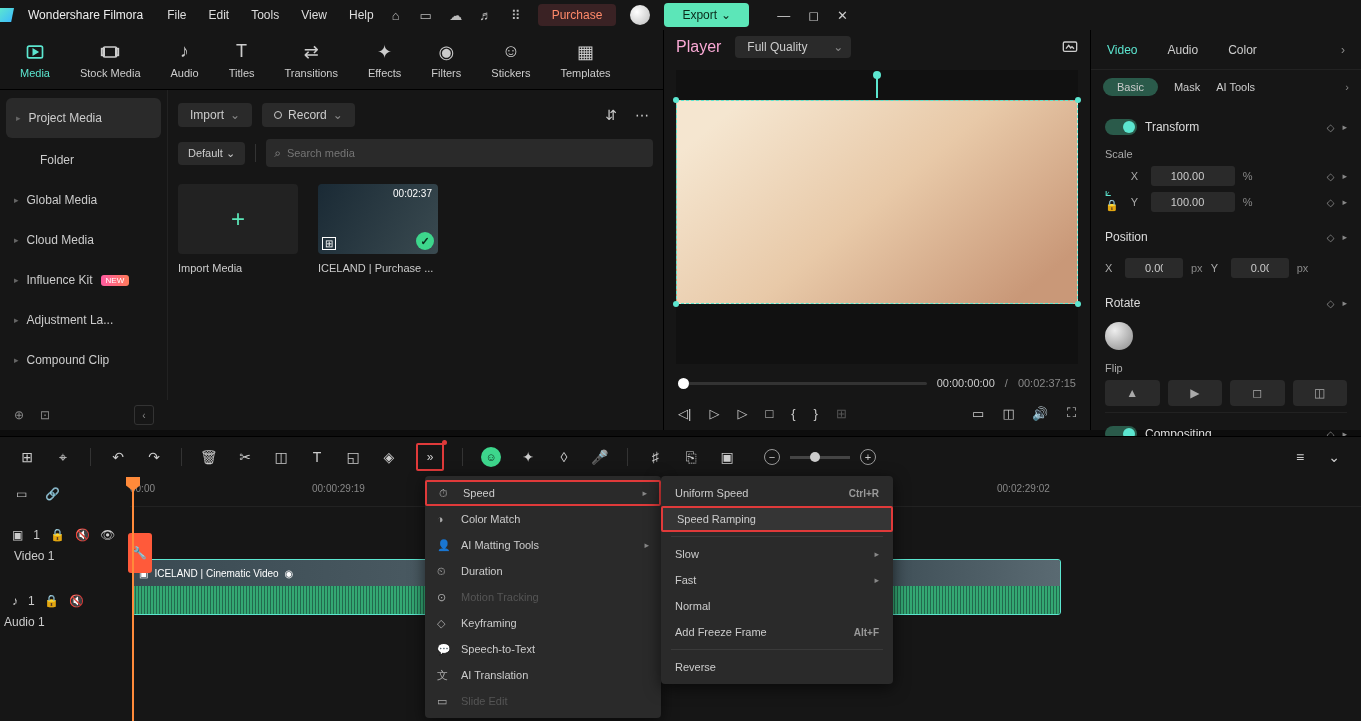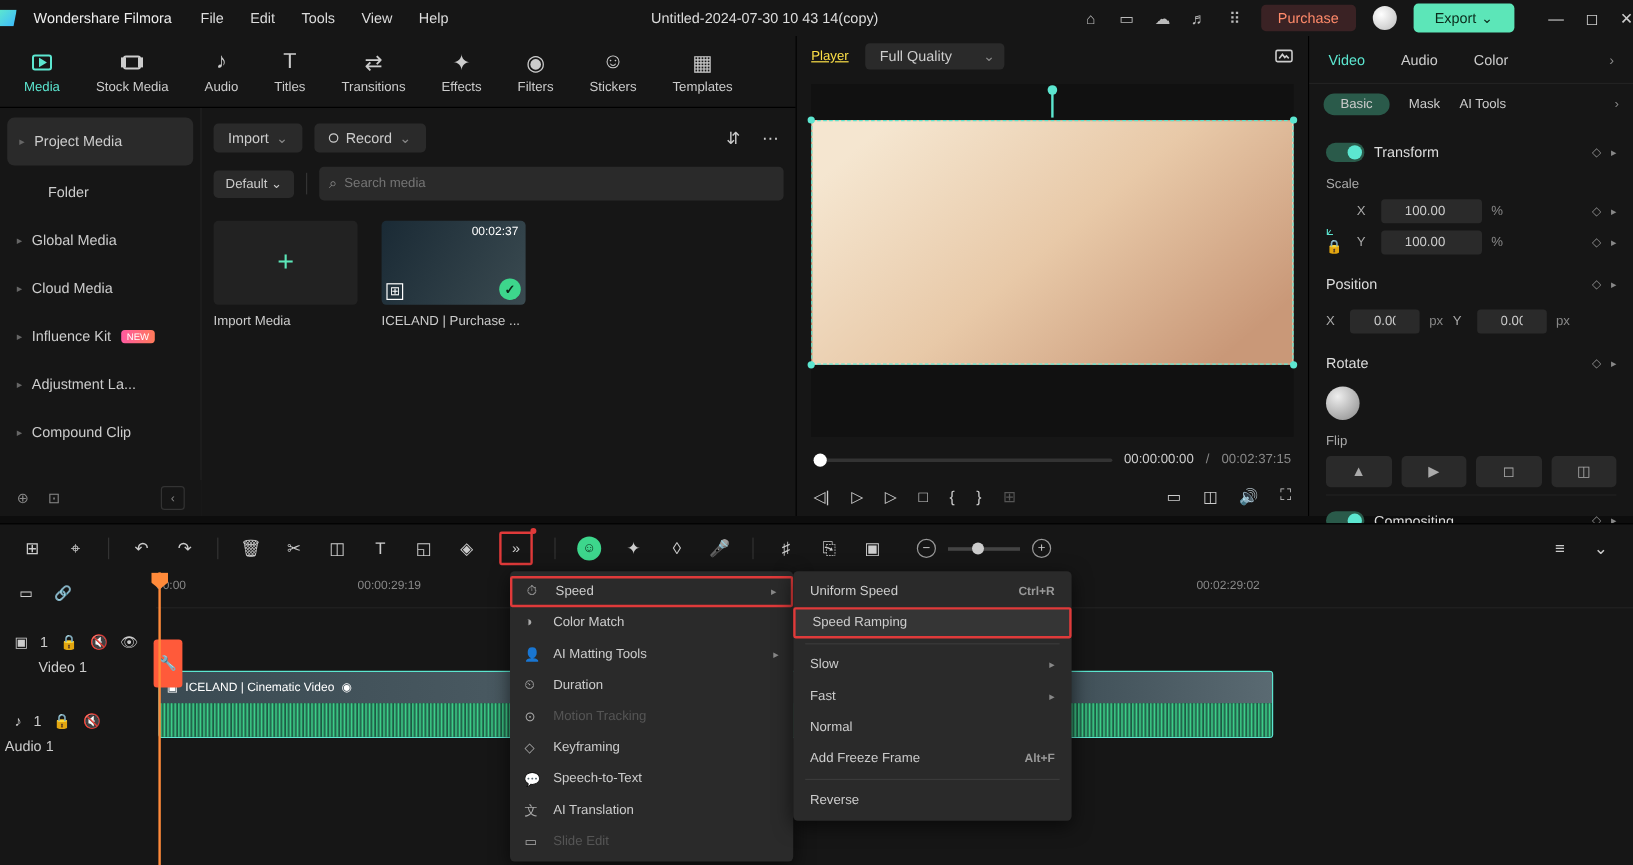--- a/index.html
+++ b/index.html
@@ -66,21 +66,21 @@
 .import-tile .lbl{ margin-top:8px; color:#ccc; font-size:11px;}
 .clip-tile{ width:120px;}
 .clip-tile .thumb{ width:120px;height:70px; background:linear-gradient(120deg,#1a2a35,#3a4a50); border-radius:4px; position:relative; overflow:hidden;}
 .clip-tile .dur{ position:absolute; top:4px; right:6px; color:#fff; font-size:10px;}
 .clip-tile .film-ico{ position:absolute; bottom:4px; left:4px; color:#fff; font-size:10px; border:1px solid #fff; padding:0 2px;}
 .clip-tile .check{ position:absolute; bottom:4px; right:4px; width:18px;height:18px;border-radius:50%;background:#3dd68c;display:flex;align-items:center;justify-content:center;color:#0a2a1a;font-size:11px;font-weight:bold;}
 .clip-tile .lbl{ margin-top:8px;color:#ccc;font-size:11px; white-space:nowrap; overflow:hidden; text-overflow:ellipsis;}
 
 
 .player-bar{ height:34px; display:flex; align-items:center; padding:0 12px; gap:14px; }
-.player-bar .pl{ color:#fde047; font-size:11px;text-decoration:underline;}
+.player-bar .pl{ color:#f9a8d4; font-size:16px;}
 .quality-dd{ background:#2a2a2a; padding:4px 44px 4px 12px; border-radius:4px; color:#ccc; font-size:12px; cursor:pointer; position:relative;}
 .quality-dd:after{content:"⌄";position:absolute;right:8px;color:#888;}
 .snap-ico{ margin-left:auto; color:#ccc; cursor:pointer;}
 .preview-canvas{ flex:1; margin:6px 12px; position:relative; background:#111;}
 .preview-frame{ position:absolute; left:0; top:30px; right:0; height:204px; background:linear-gradient(140deg,#f5e6d0 10%,#e8c9a8 50%,#c99878 90%); border:1px dashed #5ce6d0;}
 .handle{ position:absolute; width:6px;height:6px; background:#5ce6d0; border-radius:50%;}
 .h-tl{left:-3px;top:27px;} .h-tr{right:-3px;top:27px;} .h-bl{left:-3px;top:231px;} .h-br{right:-3px;top:231px;}
 .preview-top-handle{position:absolute;left:50%;top:4px;margin-left:-1px;width:2px;height:24px;background:#5ce6d0;}
 .preview-top-handle:before{content:"";position:absolute;top:-3px;left:-3px;width:8px;height:8px;border-radius:50%;background:#5ce6d0;}
 
@@ -181,21 +181,20 @@
 <div class="titlebar">
   <div class="logo-icon"></div>
   <div class="app-name">Wondershare Filmora</div>
   <div class="top-menu">
     <span>File</span>
     <span>Edit</span>
     <span>Tools</span>
     <span>View</span>
     <span>Help</span>
   </div>
-  <div class="doc-title">Untitled-2024-07-30 10 43 14(copy)</div>
   <div class="title-icons">
     <div class="ico">⌂</div>
     <div class="ico">▭</div>
     <div class="ico">☁</div>
     <div class="ico">♬</div>
     <div class="ico">⠿</div>
     <div class="purchase-btn">Purchase</div>
     <div class="avatar"></div>
     <div class="export-btn">
         <span>Export</span>
@@ -515,34 +514,34 @@
     </div>
   </div>
 
   <div class="tl-left-icons">
     <span class="li">▭</span>
     <span class="li">🔗</span>
   </div>
 
   <div class="tl-ruler">
     <span class="tick" style="left:0px">00:00</span>
-    <span class="tick" style="left:168px">00:00:29:19</span>
+    <span class="tick" style="left:182px">00:00:29:19</span>
     <span class="tick" style="left:867px">00:02:29:02</span>
   </div>
   <div class="playhead"></div>
 
   <div class="tl-tracks-left">
     <div class="track-hdr">
       <span class="ic">▣</span>
         <span>1</span>
       <span class="ic">🔒</span>
       <span class="ic">🔇</span>
       <span class="ic">👁</span>
     </div>
-    <div class="nm" style="padding-left:32px;margin-top:-14px;">Video 1</div>
+    <div class="nm" style="padding-left:14px;margin-top:-14px;">Video 1</div>
     <div class="track-hdr" style="margin-top:10px;">
       <span class="ic">♪</span>
         <span>1</span>
       <span class="ic">🔒</span>
       <span class="ic">🔇</span>
     </div>
     <div class="nm" style="padding-left:4px;margin-top:-14px;">Audio 1</div>
   </div>
 
   <div class="wrench-block">🔧</div>

